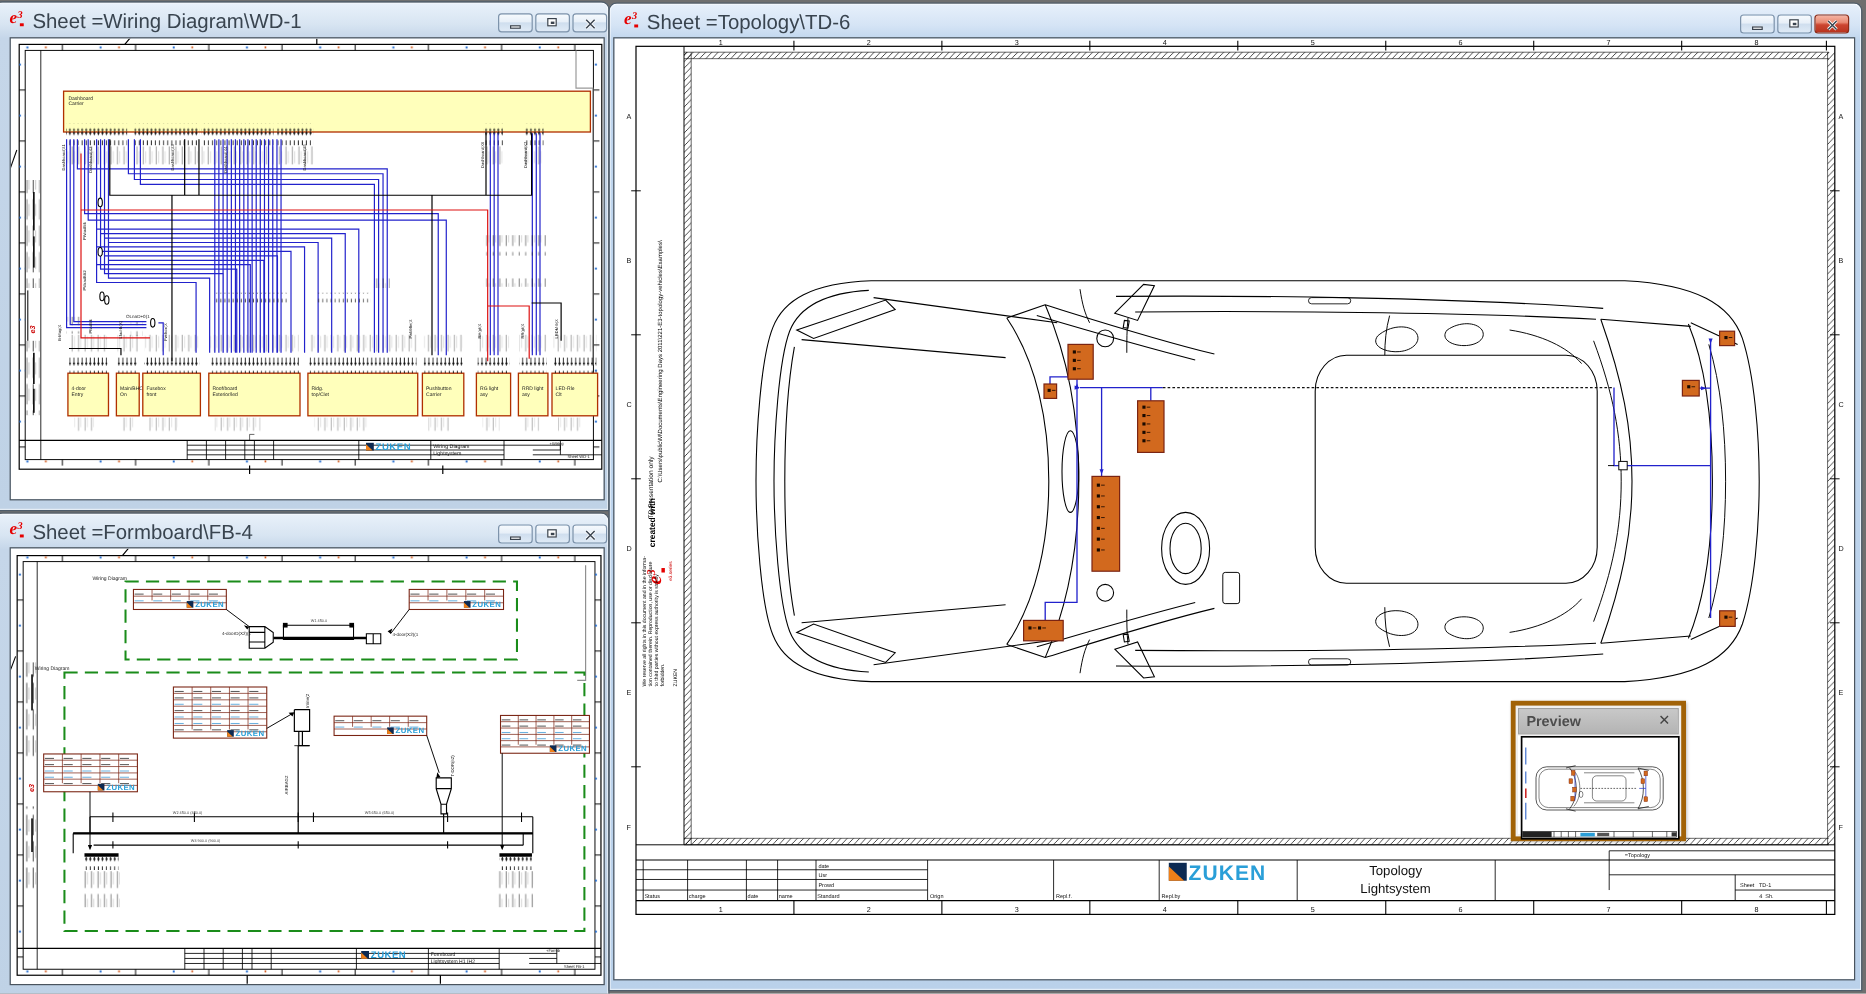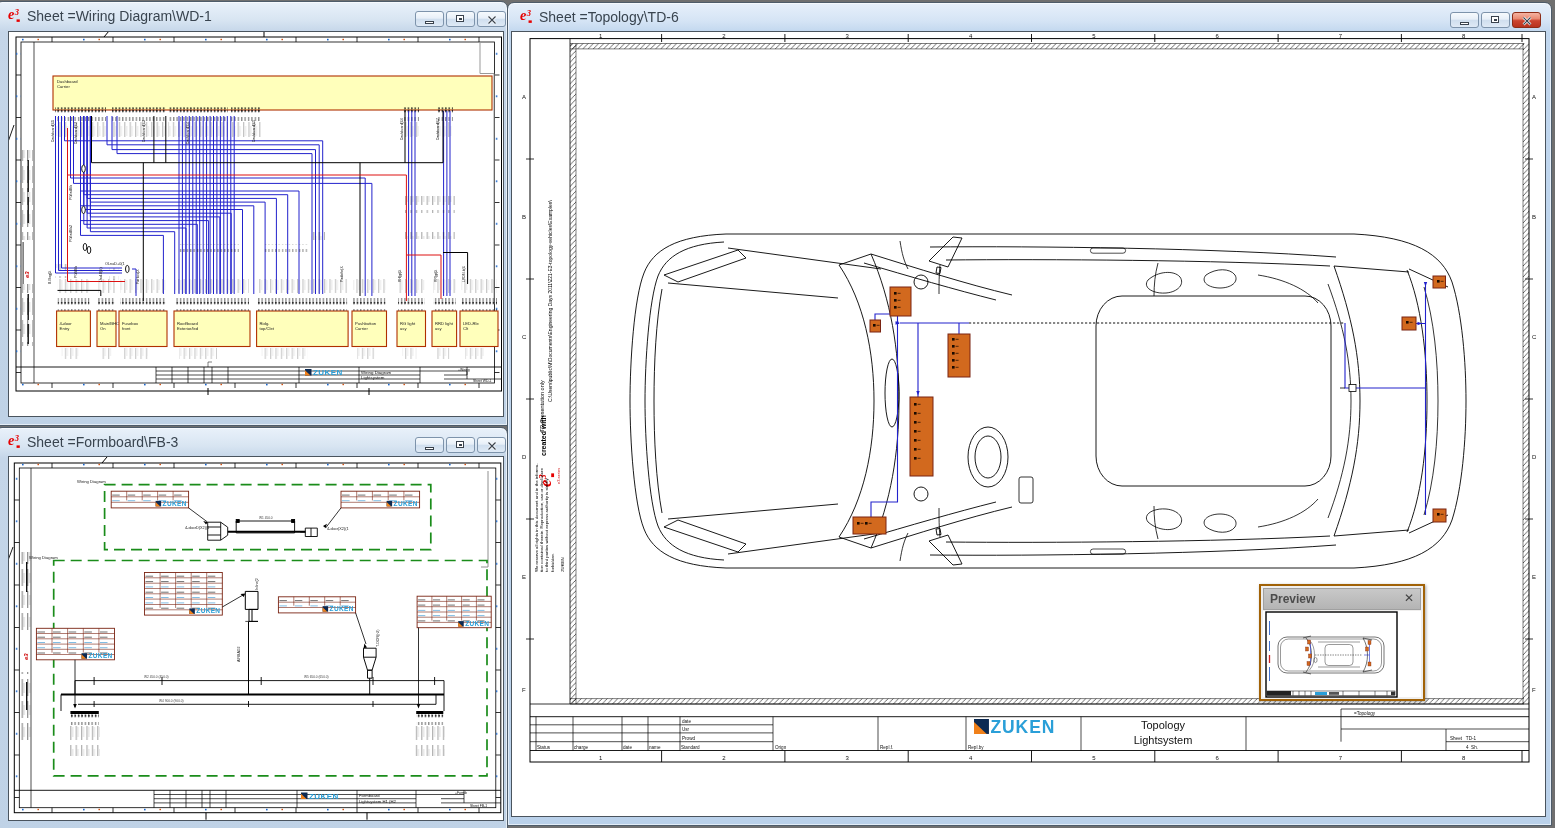--- a/index.html
+++ b/index.html
@@ -1,20 +1,20 @@
 <!DOCTYPE html>
 <html><head><meta charset="utf-8"><style>
 *{margin:0;padding:0;box-sizing:border-box}
 html,body{width:1555px;height:828px;overflow:hidden}
 body{background:#6f6f6f;font-family:"Liberation Sans",sans-serif;position:relative}
 .win{position:absolute;border:1px solid #4e5c6a;border-radius:7px 7px 0 0;
  background:linear-gradient(#e9f1fa 0px,#d8e5f2 18px,#c5d6e9 30px,#bfd2e6 100%);
  box-shadow:inset 0 0 0 1px rgba(255,255,255,0.6)}
 .tb{position:absolute;left:0;right:0;top:0;height:28px}
-.ttl{position:absolute;left:31px;top:6px;font-size:14px;color:#39444f;white-space:nowrap}
+.ttl{position:absolute;left:31px;top:6px;font-size:17px;color:#39444f;white-space:nowrap}
 .btns{position:absolute;display:flex;gap:2px}
 .btn{width:29px;height:16px;border:1px solid #7d93ab;border-radius:3px;position:relative;
  background:linear-gradient(#f6fafd,#e7eff8 45%,#cfdeee 50%,#dfeaf6)}
 .client{position:absolute;background:#fff;outline:1px solid #4a545e;overflow:hidden}
 </style></head><body>
 <div class="win" style="left:-5px;top:1px;width:513px;height:425px;">
     <div class="tb">
       <svg width="30" height="26" style="position:absolute;left:0;top:0">
         <g transform="translate(12,6) scale(0.95)" fill="#e60000">
           <text x="0" y="12" font-size="15" font-weight="bold" font-style="italic" font-family="Liberation Serif">e</text>
@@ -243,21 +243,21 @@
   </div>
 <div class="win" style="left:-5px;top:427px;width:513px;height:410px;">
     <div class="tb">
       <svg width="30" height="26" style="position:absolute;left:0;top:0">
         <g transform="translate(12,6) scale(0.95)" fill="#e60000">
           <text x="0" y="12" font-size="15" font-weight="bold" font-style="italic" font-family="Liberation Serif">e</text>
           <text x="7" y="7" font-size="9" font-weight="bold" font-style="italic" font-family="Liberation Serif">3</text>
           <rect x="9" y="12" width="3.4" height="2.6"></rect>
         </g>
       </svg>
-      <span class="ttl">Sheet =Formboard\FB-3</span>
+      <span class="ttl">Sheet =Formboard\FB-4</span>
       <div class="btns" style="right:1px;top:9px">
         <div class="btn">
           <div style="position:absolute;left:9px;top:9px;width:9px;height:3px;background:#fff;border:1px solid #39424d"></div>
         </div>
         <div class="btn">
           <div style="position:absolute;left:9px;top:3px;width:8px;height:7px;background:#fff;border:1.5px solid #39424d"></div>
           <div style="position:absolute;left:12px;top:6px;width:3px;height:2px;background:#fff;border:1px solid #39424d"></div>
         </div>
         <div class="btn" style="background:linear-gradient(#f6fafd,#e7eff8 45%,#cfdeee 50%,#dfeaf6);border-color:#7d93ab">
           <svg width="29" height="16" style="position:absolute;left:0;top:0">
@@ -788,21 +788,21 @@
           <rect x="0" y="0" width="14.95" height="14.95" fill="#0d2a52"></rect>
           <path d="M0 14.95 L12.7075 14.95 L0 2.99 Z" fill="#f08019"></path>
           <text x="16.45" y="14.45" font-size="17.5" font-weight="bold" fill="#2a9fd8" letter-spacing="0.9199999999999999">ZUKEN</text>
         </g>
         <text x="647" y="697" font-size="11" fill="#111" text-anchor="middle">Topology</text>
         <text x="647" y="712" font-size="11" fill="#111" text-anchor="middle">Lightsystem</text>
         <text x="838" y="682.5" font-size="4.6" fill="#111">=Topology</text>
         <text x="934" y="707.5" font-size="4.6" fill="#111">Sheet&nbsp;&nbsp;&nbsp;TD-1</text>
         <text x="950" y="716.5" font-size="4.6" fill="#111">4&nbsp;&nbsp;Sh.</text>
       </svg>
-      <div style="position:absolute;left:747px;top:552px;width:166px;height:117px;background:#f0efee;border:2px solid #a16207;box-shadow:1px 1px 3px rgba(0,0,0,0.35)">
+      <div style="position:absolute;left:747px;top:552px;width:146px;height:117px;background:#f0efee;border:4px solid #a16207;box-shadow:1px 1px 3px rgba(0,0,0,0.35)">
         <div style="position:absolute;left:2px;top:2px;right:2px;height:22px;background:linear-gradient(#c8c8c8,#b4b4b4);border:1px solid #a0a0a0">
           <span style="position:absolute;left:6px;top:3px;font-size:12px;font-weight:bold;color:#4d4d4d">Preview</span>
           <span style="position:absolute;right:6px;top:2px;font-size:12px;color:#444">✕</span>
         </div>
         <div style="position:absolute;left:2px;top:25px;right:2px;bottom:2px;background:#fff">
           <svg width="162" height="88" viewBox="0 0 162 88" style="position:absolute;left:0;top:0">
             <rect x="3" y="1" width="131" height="85" fill="#fff" stroke="#000" stroke-width="1.4"></rect>
             <g stroke="#000" fill="none" stroke-width="0.55">
               <rect x="15" y="26" width="106" height="36" rx="9" ry="9"></rect>
               <rect x="17.5" y="28" width="101" height="32" rx="8" ry="8" stroke-width="0.4"></rect>

